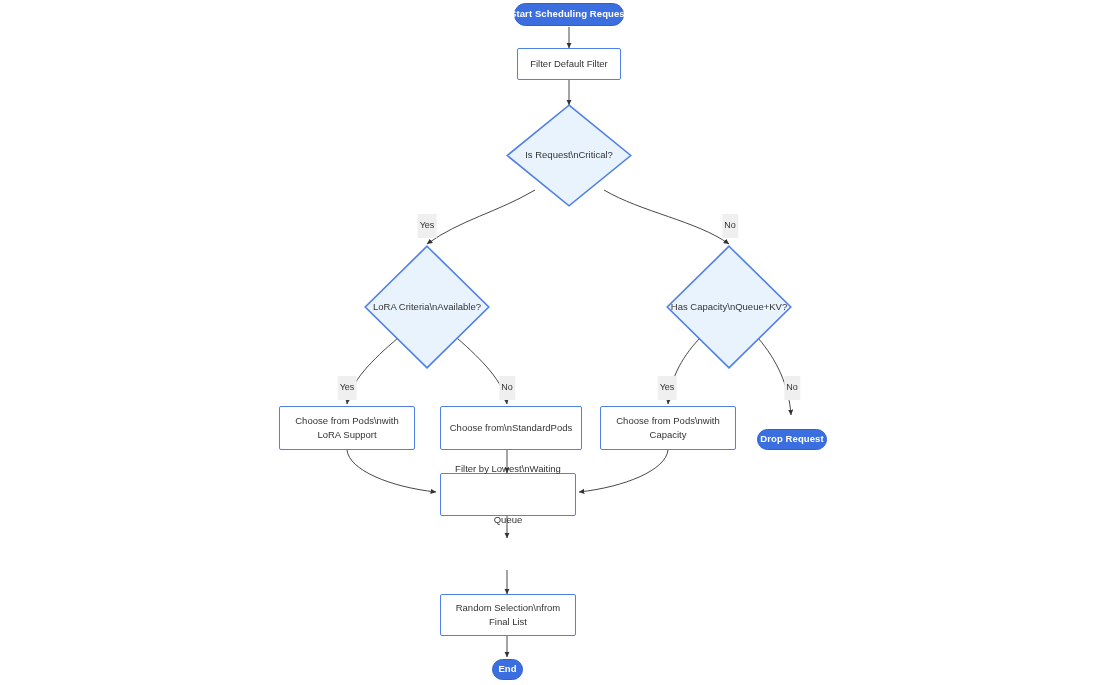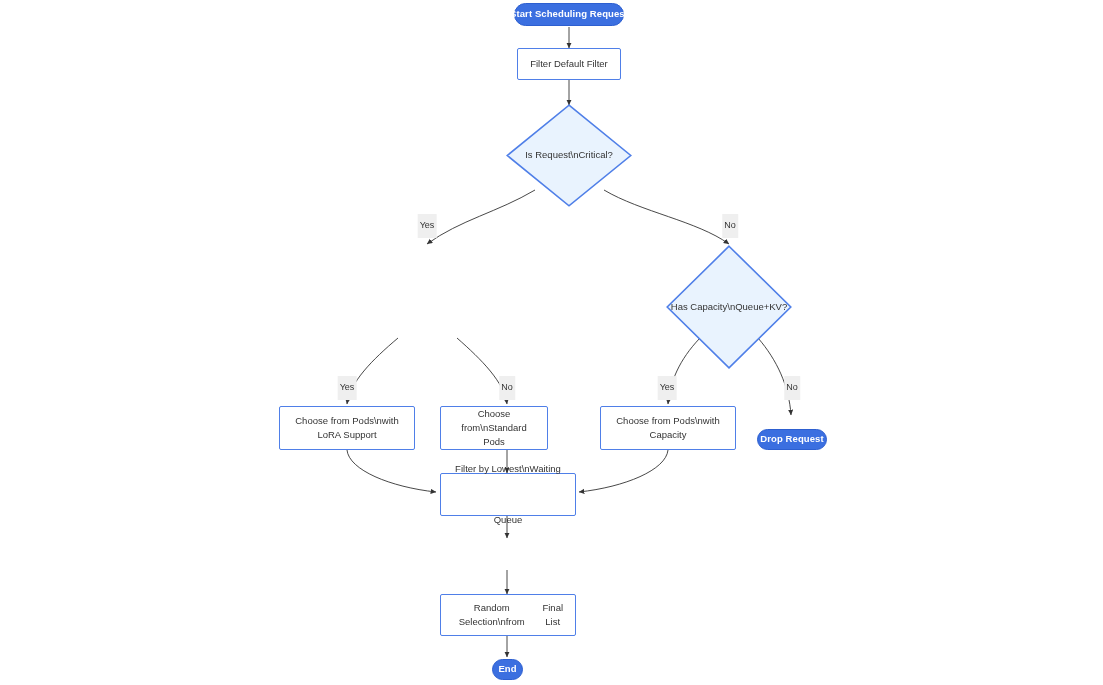--- a/index.html
+++ b/index.html
@@ -136,52 +136,58 @@
 
   <div class="node process" style="left:517px; top:48px; width:104px; height:32px;">Filter Default Filter</div>
 
   <div class="decision-wrap" style="left:506px; top:104px; width:126px; height:103px;">
     <svg class="decision-shape" viewBox="0 0 126 103" preserveAspectRatio="none">
       <polygon points="63,1.2 124.8,51.5 63,101.8 1.2,51.5" fill="#e9f3fe" stroke="#4f7fe8" stroke-width="1.6"></polygon>
     </svg>
     <span class="decision-label">Is Request\nCritical?</span>
   </div>
 
+  <div class="decision-wrap" style="left:364px; top:245px; width:126px; height:124px;">
+    <svg class="decision-shape" viewBox="0 0 126 124" preserveAspectRatio="none">
+      <polygon points="63,1.2 124.8,62 63,122.8 1.2,62" fill="#e9f3fe" stroke="#4f7fe8" stroke-width="1.6"></polygon>
+    </svg>
+    <span class="decision-label">LoRA Criteria\nAvailable?</span>
+  </div>
 
   <div class="decision-wrap" style="left:666px; top:245px; width:126px; height:124px;">
     <svg class="decision-shape" viewBox="0 0 126 124" preserveAspectRatio="none">
       <polygon points="63,1.2 124.8,62 63,122.8 1.2,62" fill="#e9f3fe" stroke="#4f7fe8" stroke-width="1.6"></polygon>
     </svg>
     <span class="decision-label">Has Capacity\nQueue+KV?</span>
   </div>
 
   <div class="node process" style="left:279px; top:406px; width:136px; height:44px; flex-direction:column;">
     <span>Choose from Pods\nwith</span>
     <span>LoRA Support</span>
   </div>
 
-  <div class="node process" style="left:440px; top:406px; width:108px; height:44px; flex-direction:column;">
+  <div class="node process" style="left:440px; top:406px; width:142px; height:44px; ">
     <span>Choose from\nStandard</span>
     <span>Pods</span>
   </div>
 
   <div class="node process" style="left:600px; top:406px; width:136px; height:44px; flex-direction:column;">
     <span>Choose from Pods\nwith</span>
     <span>Capacity</span>
   </div>
 
   <div class="node terminal" style="left:757px; top:417px; width:70px; height:21px;margin-top:12px;">Drop Request</div>
 
   <div class="node process" style="left:440px; top:473px; width:136px; height:43px; flex-direction:column;gap:37px;">
     <span>Filter by Lowest\nWaiting</span>
     <span>Queue</span>
   </div>
 
 
-  <div class="node process" style="left:440px; top:594px; width:136px; height:42px; flex-direction:row;">
+  <div class="node process" style="left:440px; top:594px; width:136px; height:42px; flex-direction:column;">
     <span>Random Selection\nfrom</span>
     <span>Final List</span>
   </div>
 
   <div class="node terminal" style="left:492px; top:659px; width:31px; height:21px;">End</div>
 
   <span class="edge-label" style="left:427px; top:226px;">Yes</span>
 
   <span class="edge-label" style="left:730px; top:226px;">No</span>
 

